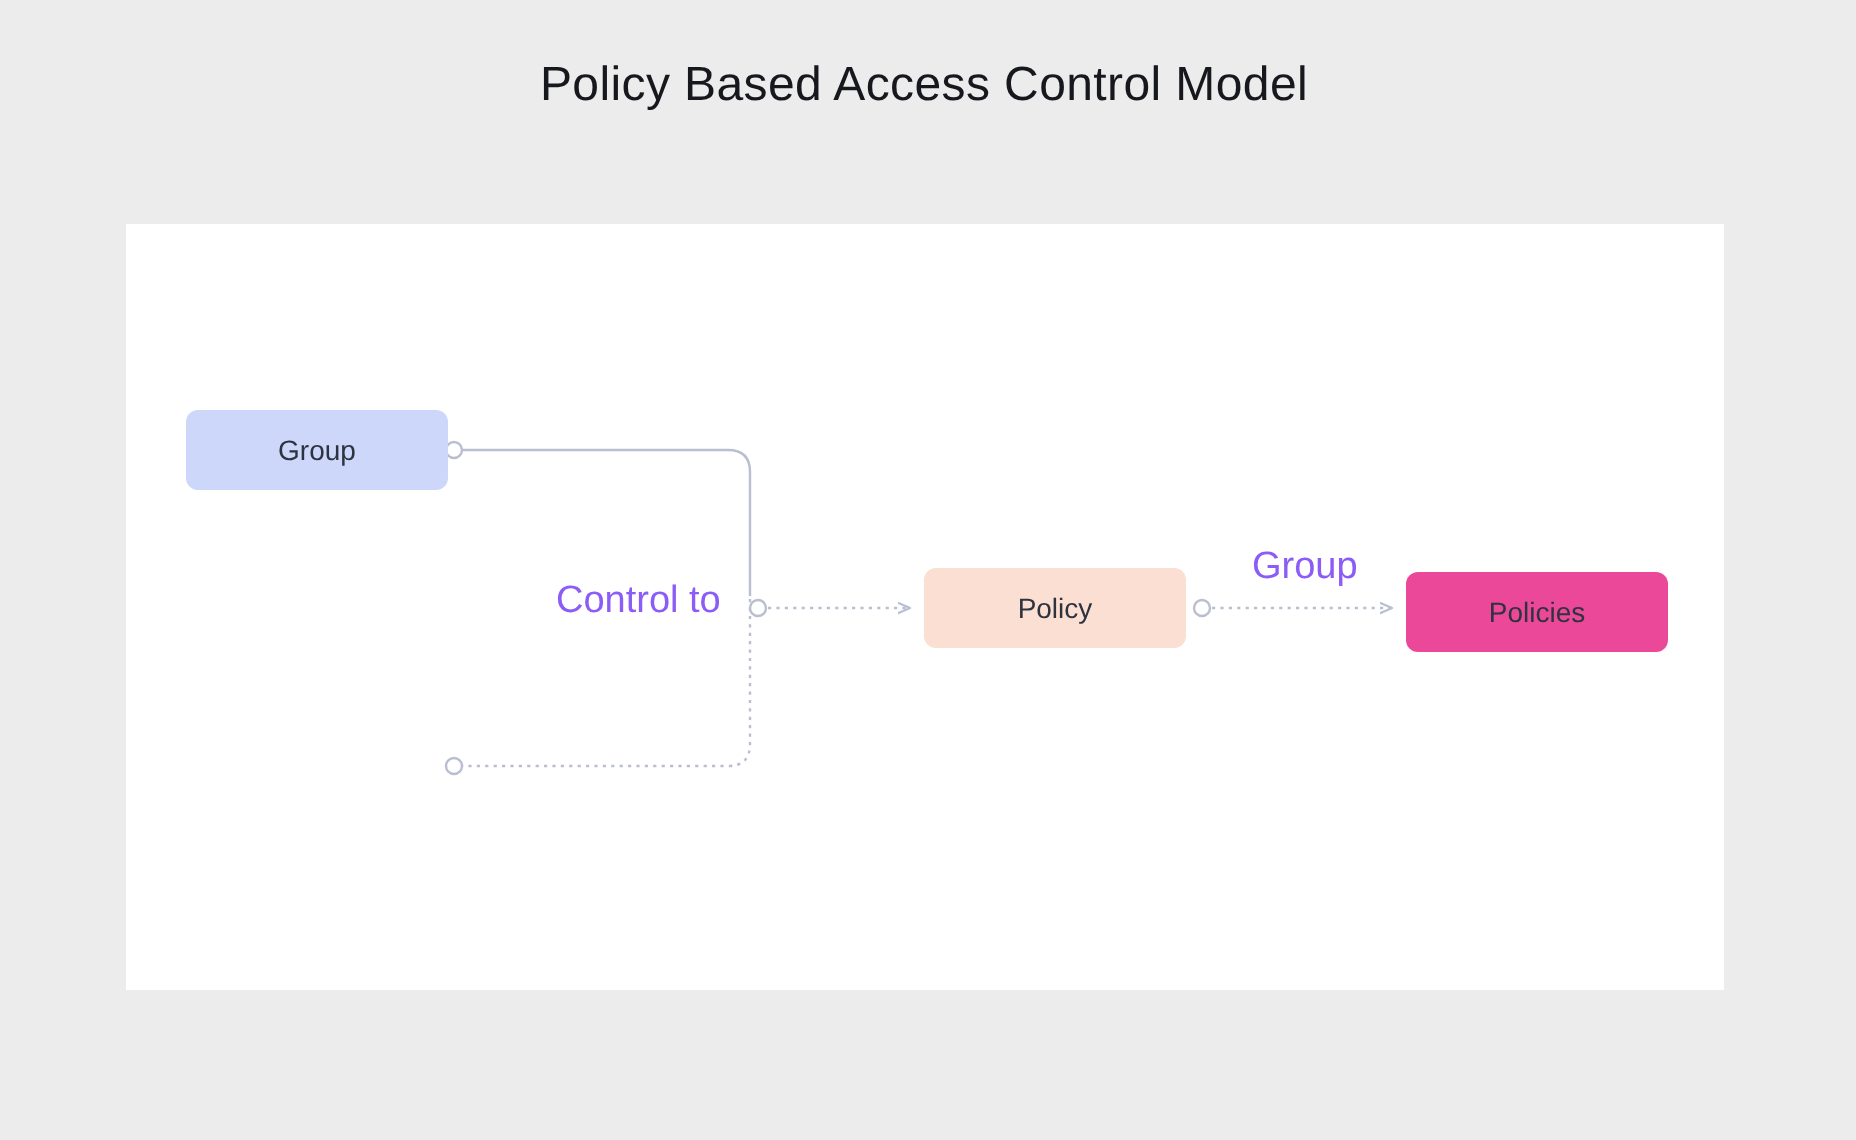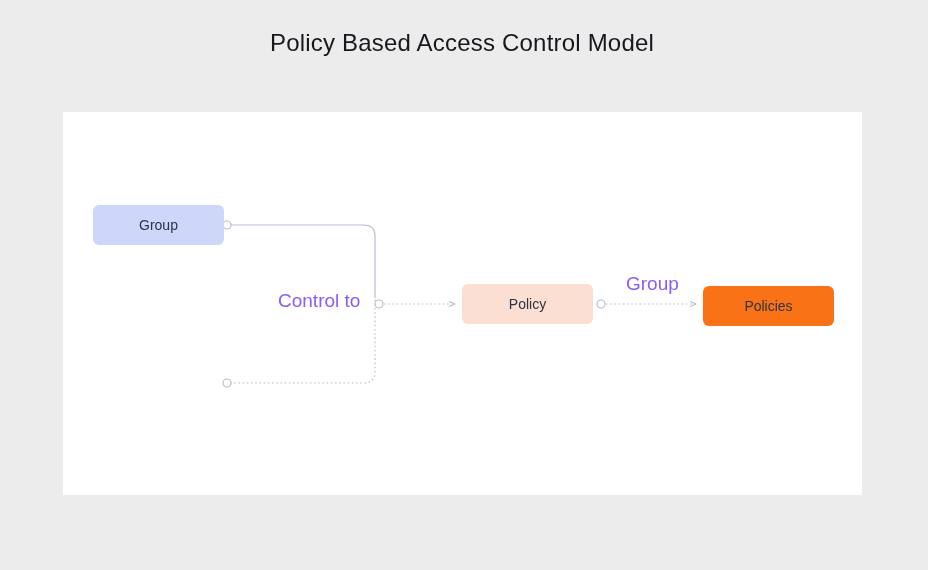--- a/index.html
+++ b/index.html
@@ -59,21 +59,21 @@
   .node-label {
     font-size: 14px;
     color: #2e3340;
     line-height: 18px;
     white-space: nowrap;
   }
 
   .node-user         { left: 30px;  top: 93px;  background: #ccd7fa; }
   .node-service      { left: 30px;  top: 251px; background: #ccd7fa; }
   .node-roles        { left: 399px; top: 172px; background: #fadfd2; }
-  .node-policies     { left: 640px; top: 174px; background: #f97316; }
+  .node-policies     { left: 640px; top: 174px; background: #ec4899; }
 
   .edge-label {
     position: absolute;
     font-size: 19px;
     color: #8b5cf6;
     line-height: 17px;
     white-space: nowrap;
   }
   .edge-label-assigned { left: 215px; top: 180px; }
   .edge-label-group    { left: 563px; top: 163px; }

